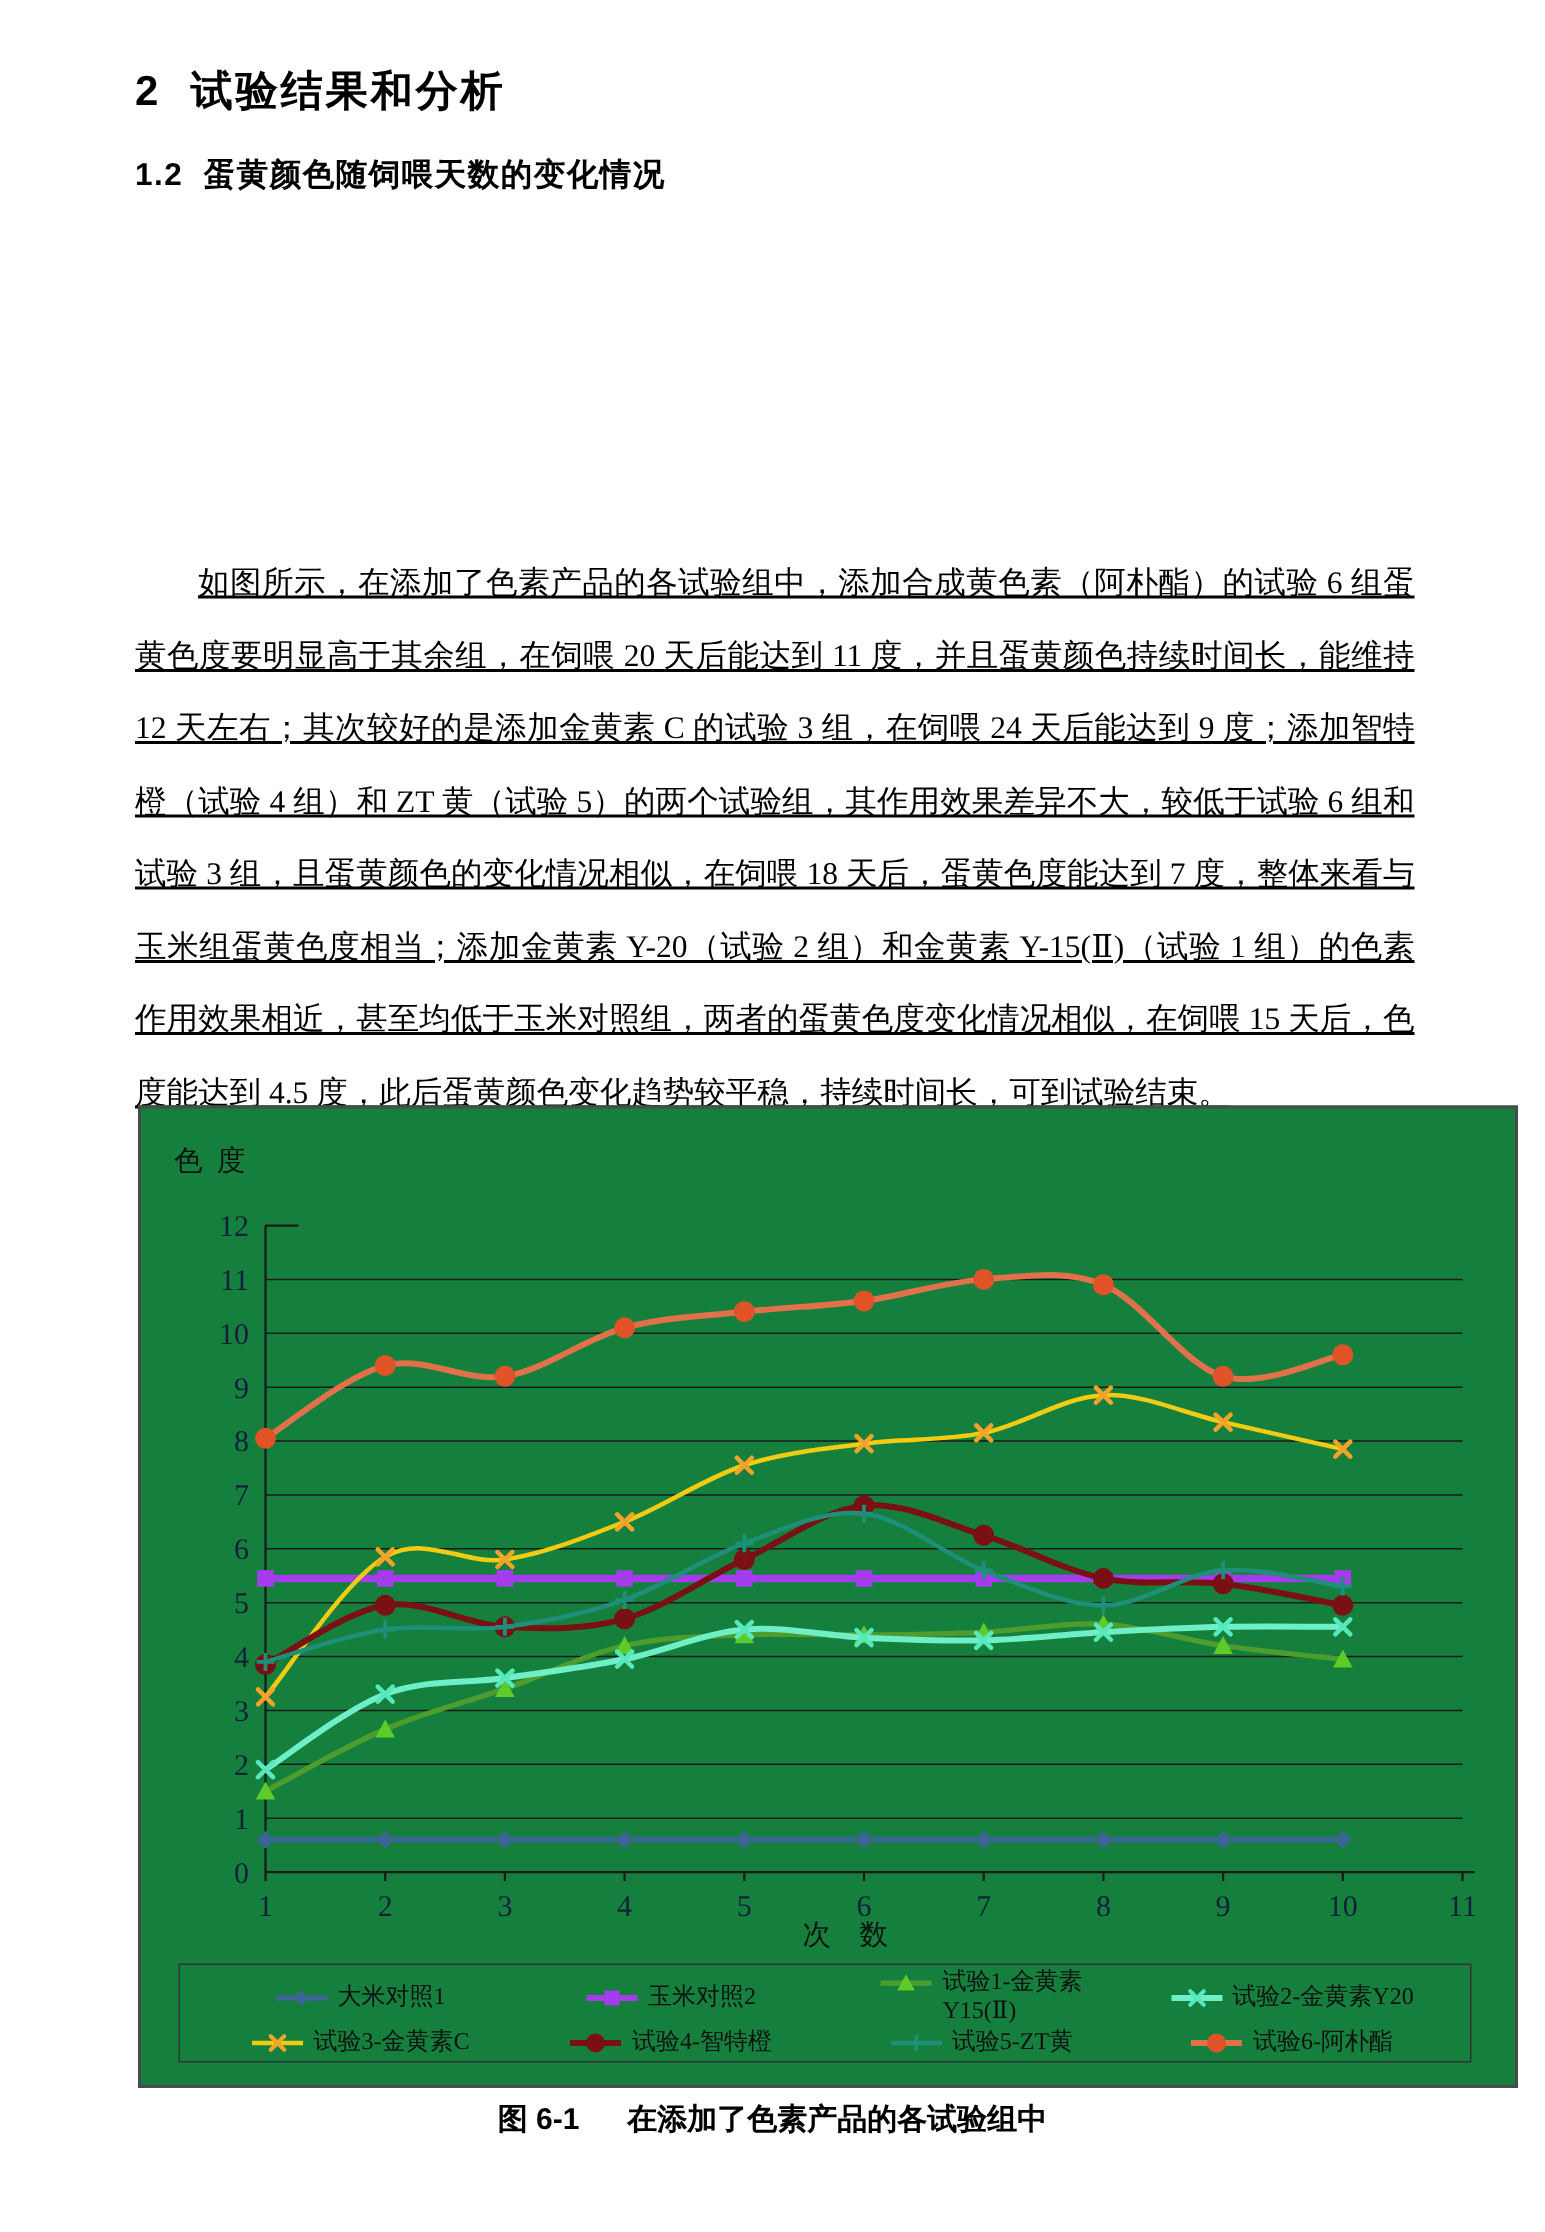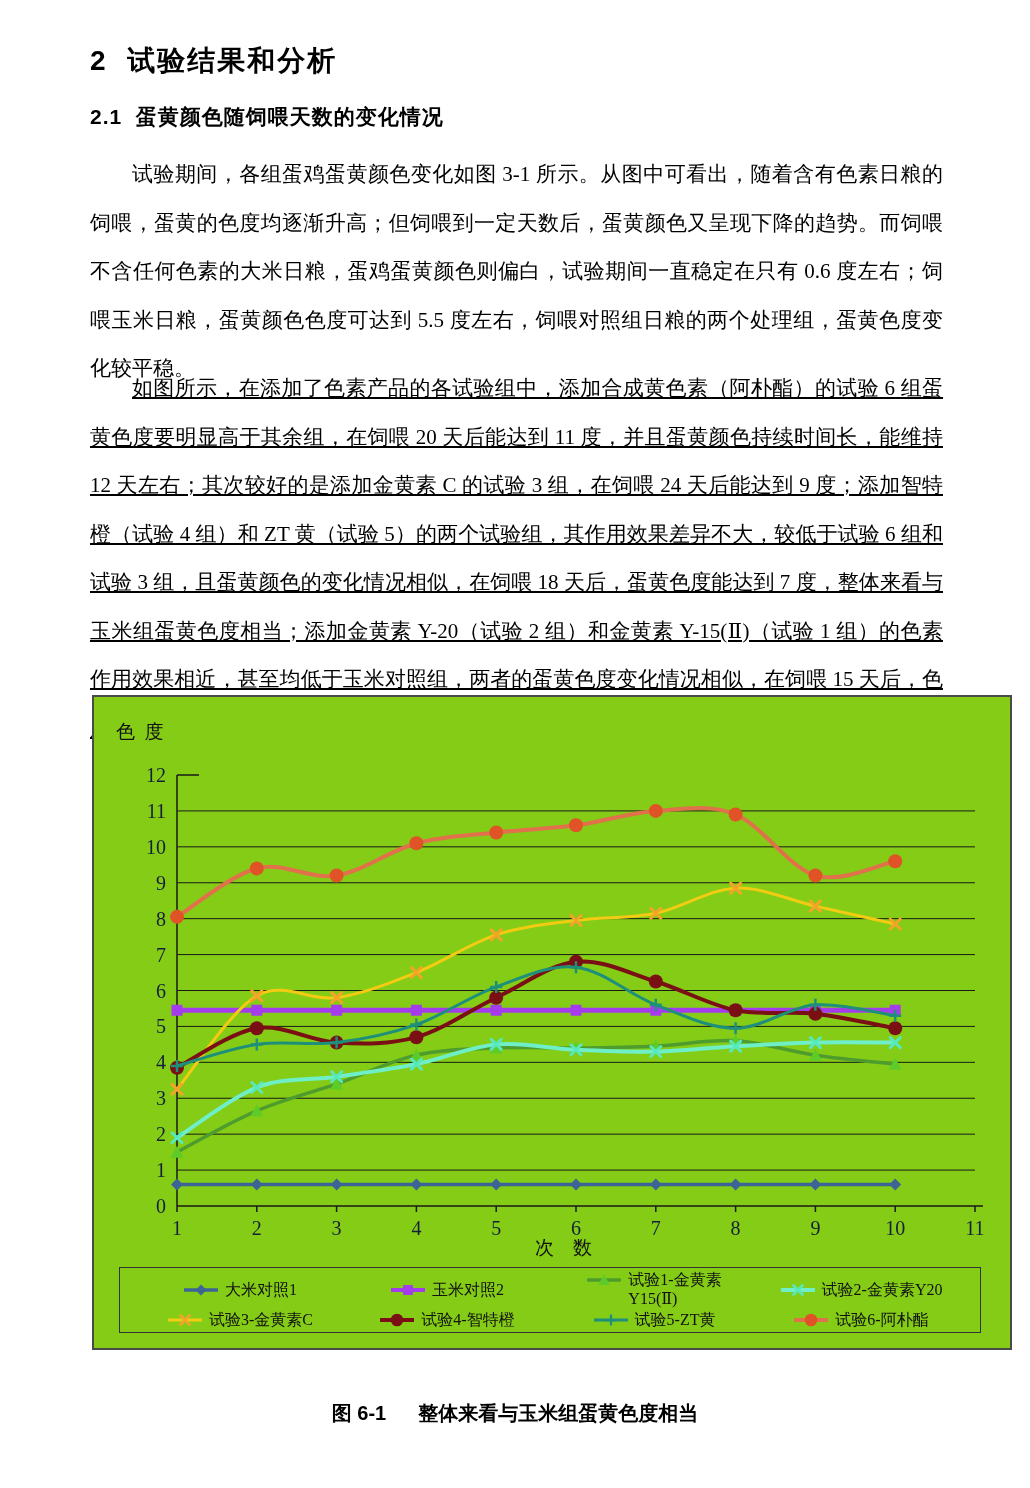--- a/index.html
+++ b/index.html
@@ -6,44 +6,43 @@
   .page{position:relative;width:1030px;height:1488px;background:#fff;overflow:hidden;
         font-family:"Liberation Serif","DejaVu Serif",serif;color:#000;}
   h1.sec{position:absolute;left:90px;top:44px;margin:0;font:bold 28px/1.2 "Liberation Sans","DejaVu Sans",sans-serif;
          letter-spacing:2px;white-space:pre;}
   h2.sub{position:absolute;left:90px;top:104px;margin:0;font:bold 21px/1.2 "Liberation Sans","DejaVu Sans",sans-serif;
          letter-spacing:1px;white-space:pre;}
   .body-text{position:absolute;left:90px;width:853px;margin:0;font-size:21px;line-height:48.5px;
              text-align:justify;text-indent:2em;}
   #para1{top:150px;}
   #para2{top:364px;text-decoration:underline;}
-  .figure{position:absolute;left:92px;top:695px;width:916px;height:651px;border:2px solid #4a4a4a;background:#84cc16;}
+  .figure{position:absolute;left:92px;top:737px;width:916px;height:651px;border:2px solid #4a4a4a;background:#15803d;}
   .axis-title{position:absolute;font-size:19px;white-space:pre;color:#111;}
   .ylab{left:22px;top:22px;}
   .xlab{left:441px;top:538px;}
   #chart-svg{position:absolute;left:0;top:0;}
   .legend{position:absolute;left:25px;top:570px;width:862px;height:66px;border:1px solid #333;
           display:grid;grid-template-columns:repeat(4,1fr);grid-template-rows:1fr 1fr;
           align-items:center;justify-items:center;padding:2px 16px;box-sizing:border-box;}
   .legend-item{display:flex;align-items:flex-start;gap:5px;justify-self:center;}
   .legend-item svg{flex:0 0 auto;margin-top:2px;}
   .legend-label{font-size:16px;line-height:19px;color:#111;}
   .caption{position:absolute;left:0;top:1400px;width:1030px;text-align:center;
            font:bold 20px/1.3 "Liberation Sans","DejaVu Sans",sans-serif;}
   .capgap{display:inline-block;width:32px;}
 </style>
 </head>
 <body>
 
 <div class="page">
 
   <h1 class="sec">2  试验结果和分析</h1>
-  <h2 class="sub">2.1  蛋黄颜色随饲喂天数的变化情况</h2>
-
-  <p class="body-text" id="para1">试验期间，各组蛋鸡蛋黄颜色变化如图 3-1 所示。从图中可看出，随着含有色素日粮的饲喂，蛋黄的色度均逐渐升高；但饲喂到一定天数后，蛋黄颜色又呈现下降的趋势。而饲喂不含任何色素的大米日粮，蛋鸡蛋黄颜色则偏白，试验期间一直稳定在只有 0.6 度左右；饲喂玉米日粮，蛋黄颜色色度可达到 5.5 度左右，饲喂对照组日粮的两个处理组，蛋黄色度变化较平稳。</p>
+  <h2 class="sub">1.2  蛋黄颜色随饲喂天数的变化情况</h2>
+
   <p class="body-text" id="para2">如图所示，在添加了色素产品的各试验组中，添加合成黄色素（阿朴酯）的试验 6 组蛋黄色度要明显高于其余组，在饲喂 20 天后能达到 11 度，并且蛋黄颜色持续时间长，能维持 12 天左右；其次较好的是添加金黄素 C 的试验 3 组，在饲喂 24 天后能达到 9 度；添加智特橙（试验 4 组）和 ZT 黄（试验 5）的两个试验组，其作用效果差异不大，较低于试验 6 组和试验 3 组，且蛋黄颜色的变化情况相似，在饲喂 18 天后，蛋黄色度能达到 7 度，整体来看与玉米组蛋黄色度相当；添加金黄素 Y-20（试验 2 组）和金黄素 Y-15(Ⅱ)（试验 1 组）的色素作用效果相近，甚至均低于玉米对照组，两者的蛋黄色度变化情况相似，在饲喂 15 天后，色度能达到 4.5 度，此后蛋黄颜色变化趋势较平稳，持续时间长，可到试验结束。</p>
 
   <div class="figure">
     <div class="axis-title ylab">色  度</div>
     <svg id="chart-svg" width="912" height="647" viewBox="0 0 912 647">
         <line x1="83" y1="473.0833333333333" x2="881" y2="473.0833333333333" stroke="#1a1a1a" stroke-width="1"></line>
         <line x1="83" y1="437.1666666666667" x2="881" y2="437.1666666666667" stroke="#1a1a1a" stroke-width="1"></line>
         <line x1="83" y1="401.25" x2="881" y2="401.25" stroke="#1a1a1a" stroke-width="1"></line>
         <line x1="83" y1="365.33333333333337" x2="881" y2="365.33333333333337" stroke="#1a1a1a" stroke-width="1"></line>
         <line x1="83" y1="329.41666666666663" x2="881" y2="329.41666666666663" stroke="#1a1a1a" stroke-width="1"></line>
@@ -252,16 +251,16 @@
             <circle cx="19" cy="8" r="6.3" fill="#DF5327"></circle>
           </svg>
           <div class="legend-label">
             <div>试验6-阿朴酯</div>
           </div>
         </div>
       </div>
   </div>
 
   <div class="caption">
-    <span>图 6-1</span><span class="capgap"></span><span>整体来看与玉米组蛋黄色度相当</span>
+    <span>图 6-1</span><span class="capgap"></span><span>在添加了色素产品的各试验组中</span>
   </div>
 
 </div>
 
 </body></html>

